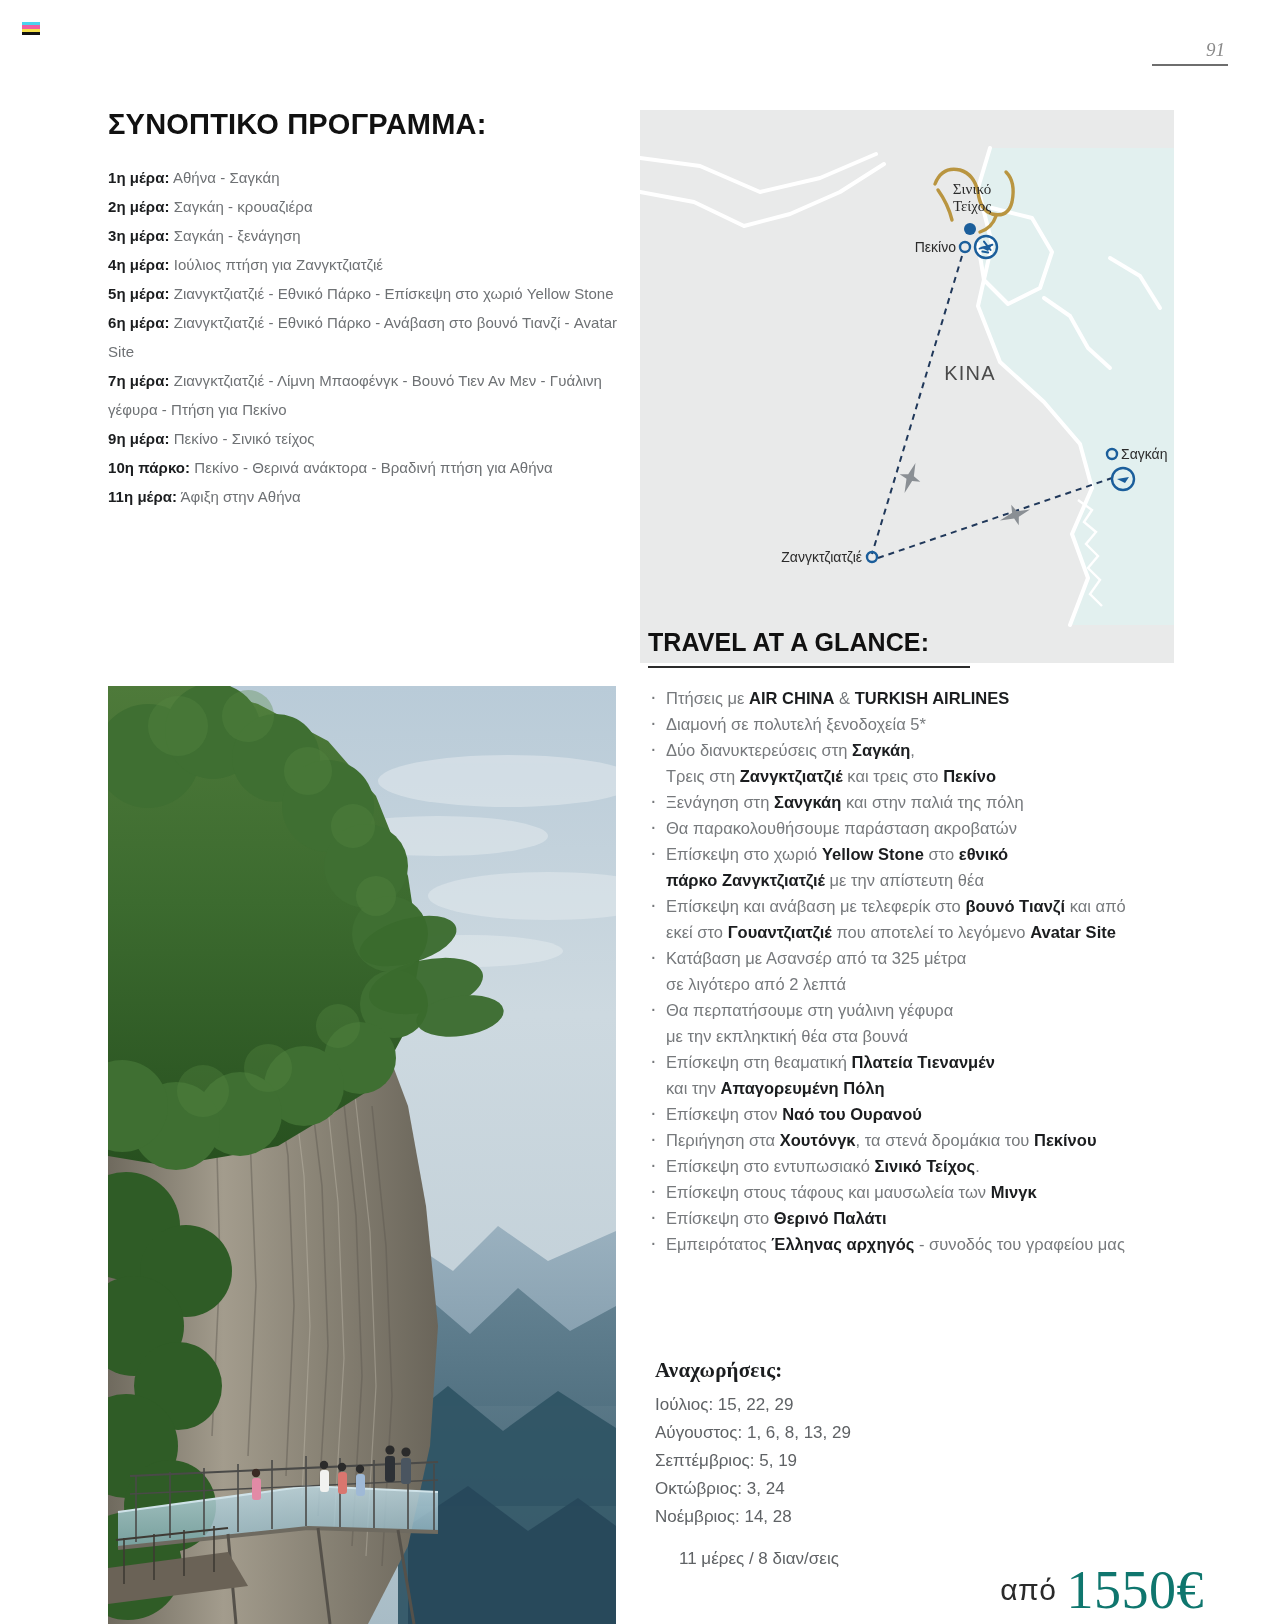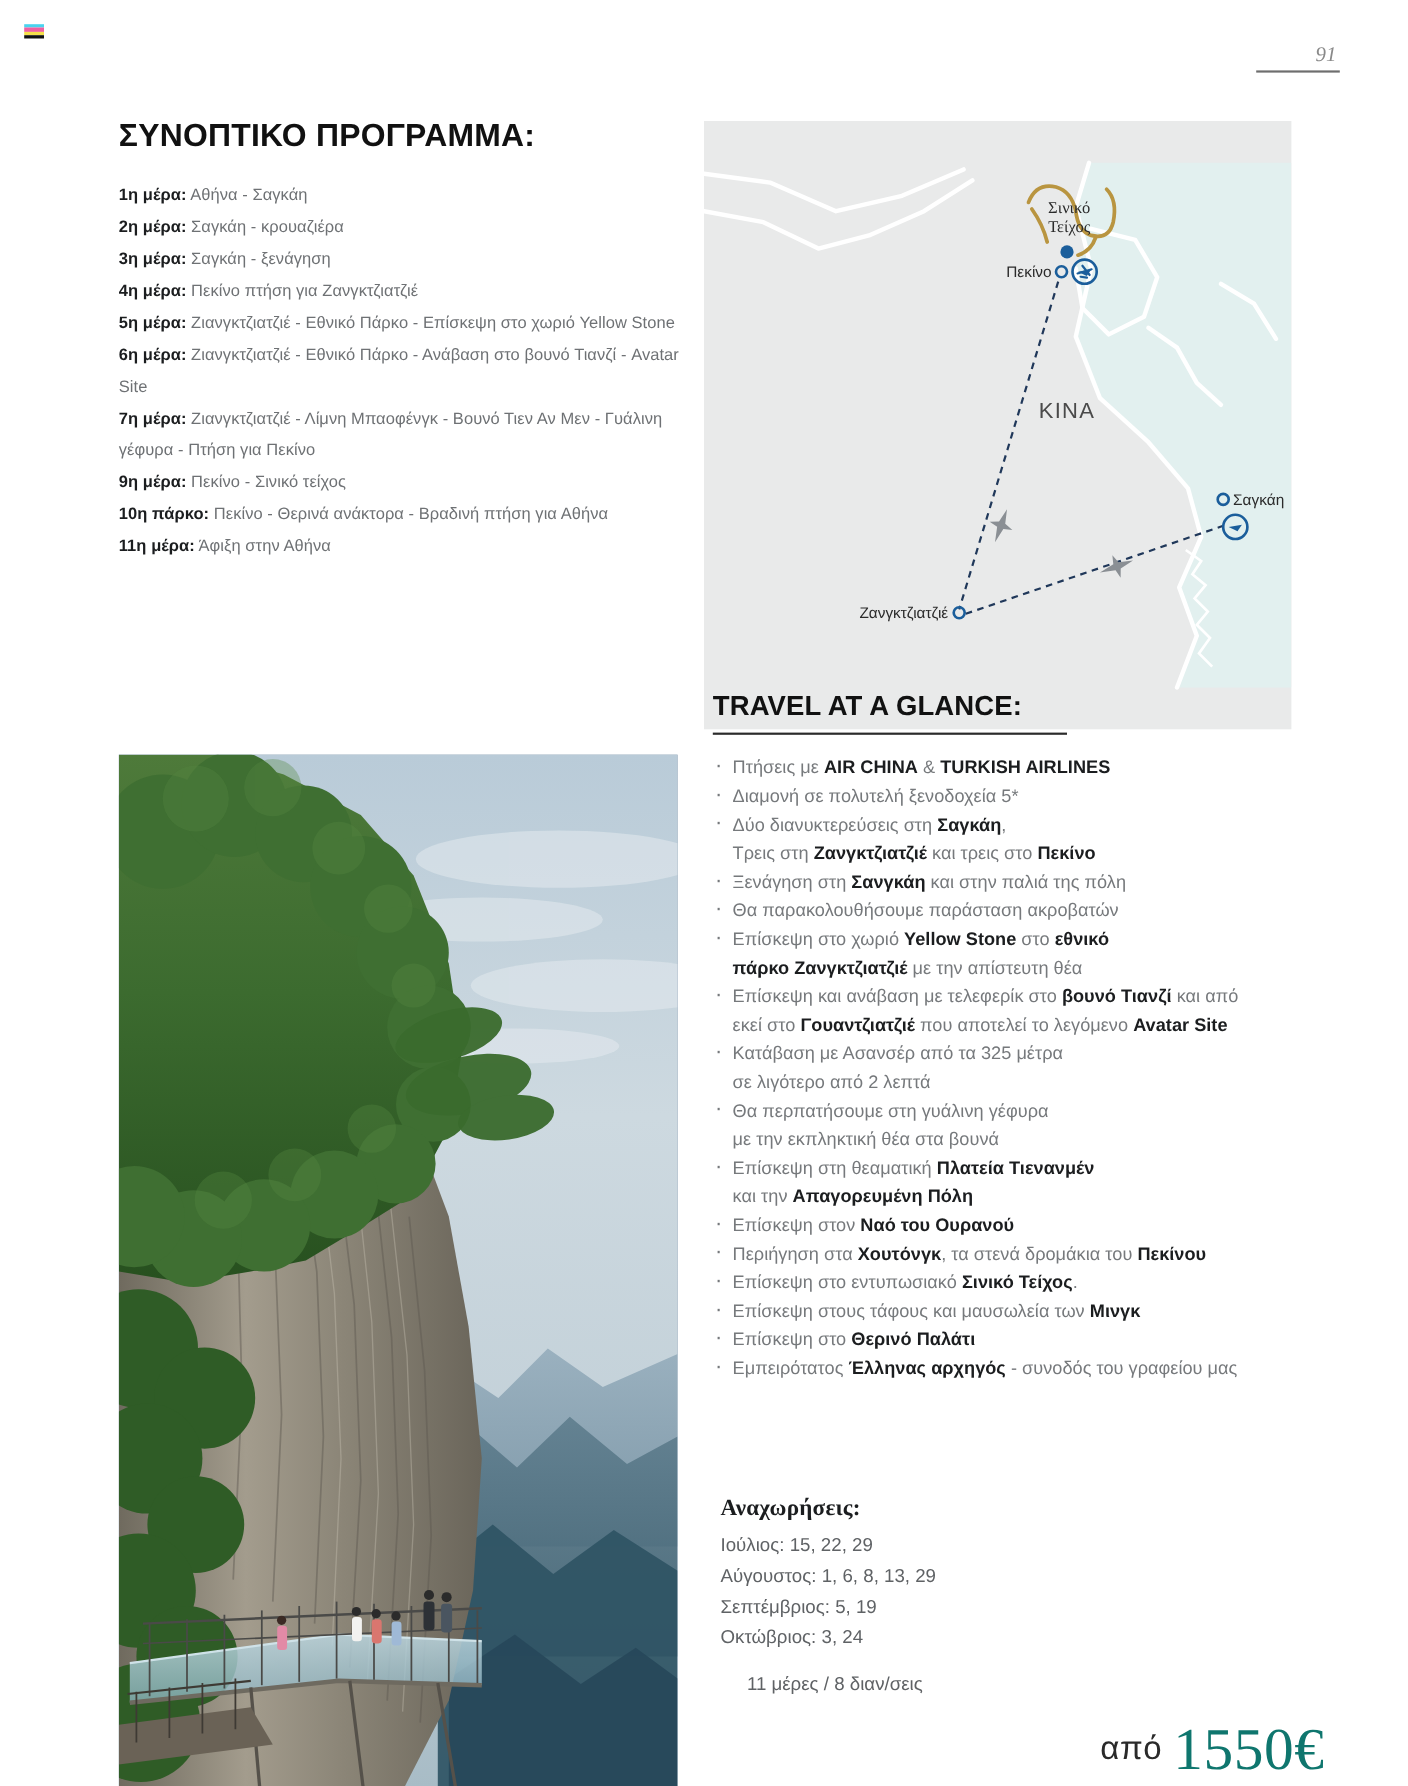--- a/index.html
+++ b/index.html
@@ -20,21 +20,21 @@
     position: absolute;
     left: 22px; top: 22px;
     width: 18px; height: 13px;
     display: flex; flex-direction: column;
   }
   .reg-mark i { display:block; flex:1 1 auto; }
 
   
   .page-num-wrap {
     position: absolute;
-    right: 62px; top: 40px;
+    right: 52px; top: 40px;
     width: 120px;
     text-align: right;
   }
   .page-num {
     font-family: "Liberation Serif", serif;
     font-style: italic;
     font-size: 19px;
     color: #8a8a8a;
     line-height: 1;
     padding-right: 3px;
@@ -197,21 +197,21 @@
   <div class="page-num">91</div>
   <div class="page-num-rule"></div>
 </div>
 
 <div class="col-left">
   <h1 class="section-title">ΣΥΝΟΠΤΙΚΟ ΠΡΟΓΡΑΜΜΑ:</h1>
   <div class="itinerary" id="itinerary-list">
       <div class="itin-row"><b>1η μέρα:</b><span> Αθήνα - Σαγκάη</span></div>
       <div class="itin-row"><b>2η μέρα:</b><span> Σαγκάη - κρουαζιέρα</span></div>
       <div class="itin-row"><b>3η μέρα:</b><span> Σαγκάη - ξενάγηση</span></div>
-      <div class="itin-row"><b>4η μέρα:</b><span> Πεκίνο πτήση για Ζανγκτζιατζιέ</span></div>
+      <div class="itin-row"><b>4η μέρα:</b><span> Ιούλιος πτήση για Ζανγκτζιατζιέ</span></div>
       <div class="itin-row"><b>5η μέρα:</b><span> Ζιανγκτζιατζιέ - Εθνικό Πάρκο - Επίσκεψη στο χωριό Yellow Stone</span></div>
       <div class="itin-row"><b>6η μέρα:</b><span> Ζιανγκτζιατζιέ - Εθνικό Πάρκο - Ανάβαση στο βουνό Τιανζί - Avatar Site</span></div>
       <div class="itin-row"><b>7η μέρα:</b><span> Ζιανγκτζιατζιέ - Λίμνη Μπαοφένγκ - Βουνό Τιεν Αν Μεν - Γυάλινη γέφυρα - Πτήση για Πεκίνο</span></div>
       <div class="itin-row"><b>9η μέρα:</b><span> Πεκίνο - Σινικό τείχος</span></div>
       <div class="itin-row"><b>10η πάρκο:</b><span> Πεκίνο - Θερινά ανάκτορα - Βραδινή πτήση για Αθήνα</span></div>
       <div class="itin-row"><b>11η μέρα:</b><span> Άφιξη στην Αθήνα</span></div>
     </div>
 </div>
 
 <div class="photo">
@@ -477,20 +477,21 @@
     </ul>
 </div>
 
 <div class="departures">
   <div class="dep-title">Αναχωρήσεις:</div>
   <div id="dep-rows">
       <div class="dep-row"><span>Ιούλιος: </span><span>15, 22, 29</span></div>
       <div class="dep-row"><span>Αύγουστος: </span><span>1, 6, 8, 13, 29</span></div>
       <div class="dep-row"><span>Σεπτέμβριος: </span><span>5, 19</span></div>
       <div class="dep-row"><span>Οκτώβριος: </span><span>3, 24</span></div>
+      <div class="dep-row"><span>Νοέμβριος: </span><span>14, 28</span></div>
     </div>
   <div class="dep-duration">11 μέρες / 8 διαν/σεις</div>
 </div>
 
 <div class="price-block">
   <span class="price-prefix">από</span>
   <span class="price-amount">1550€</span>
 </div>
 
 </body></html>

